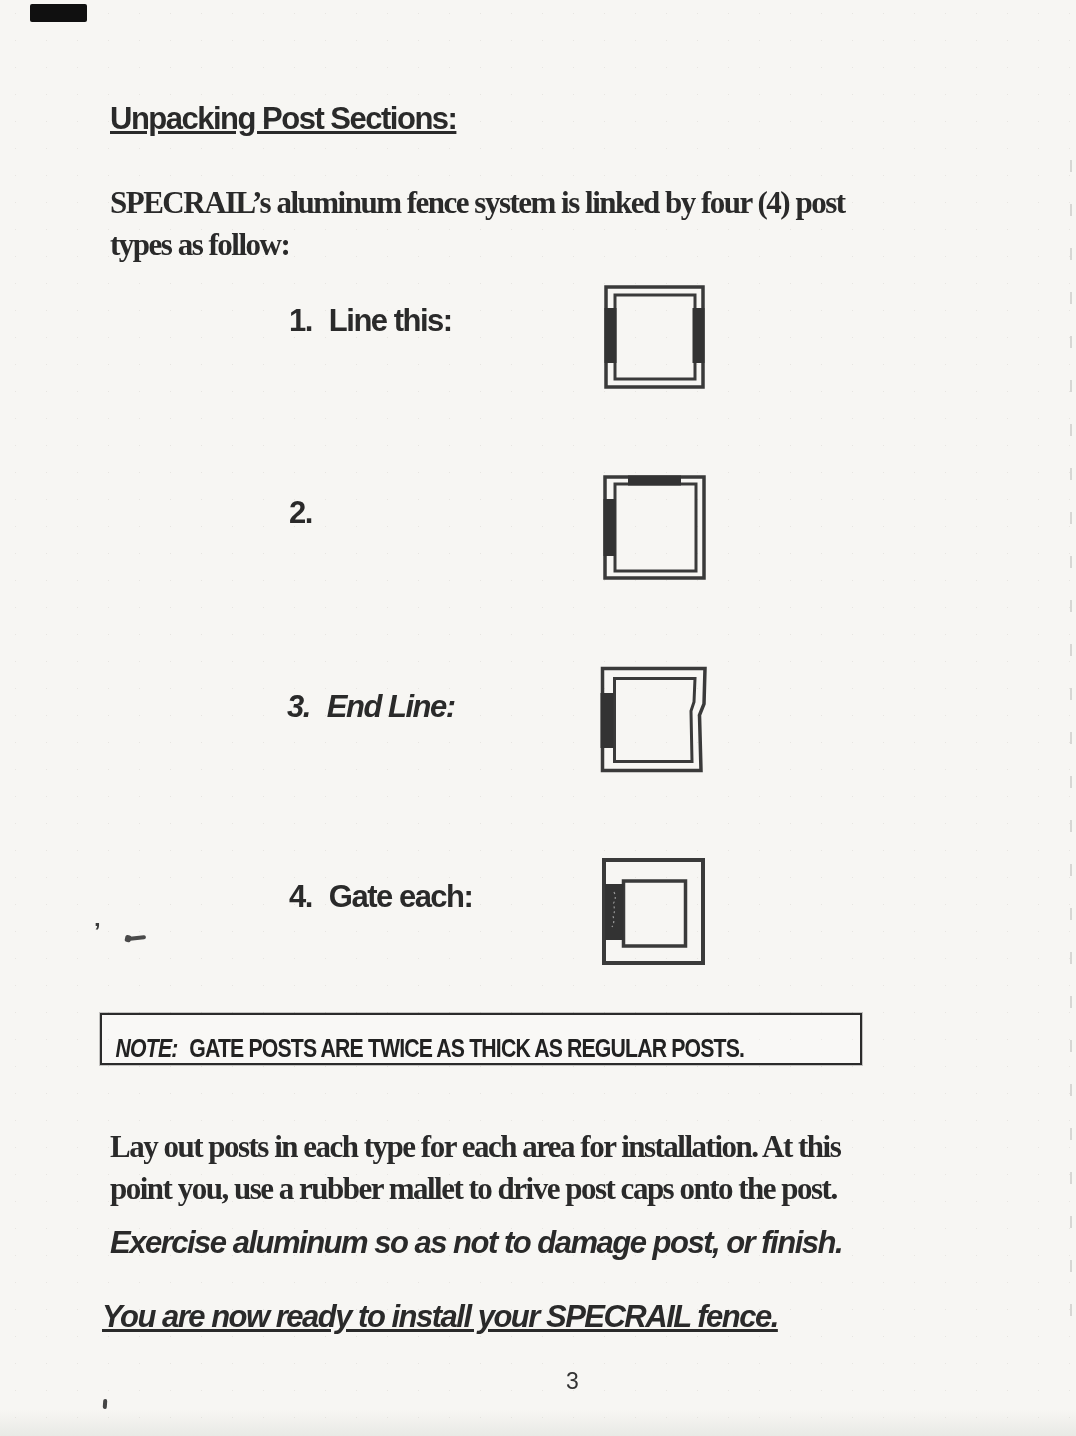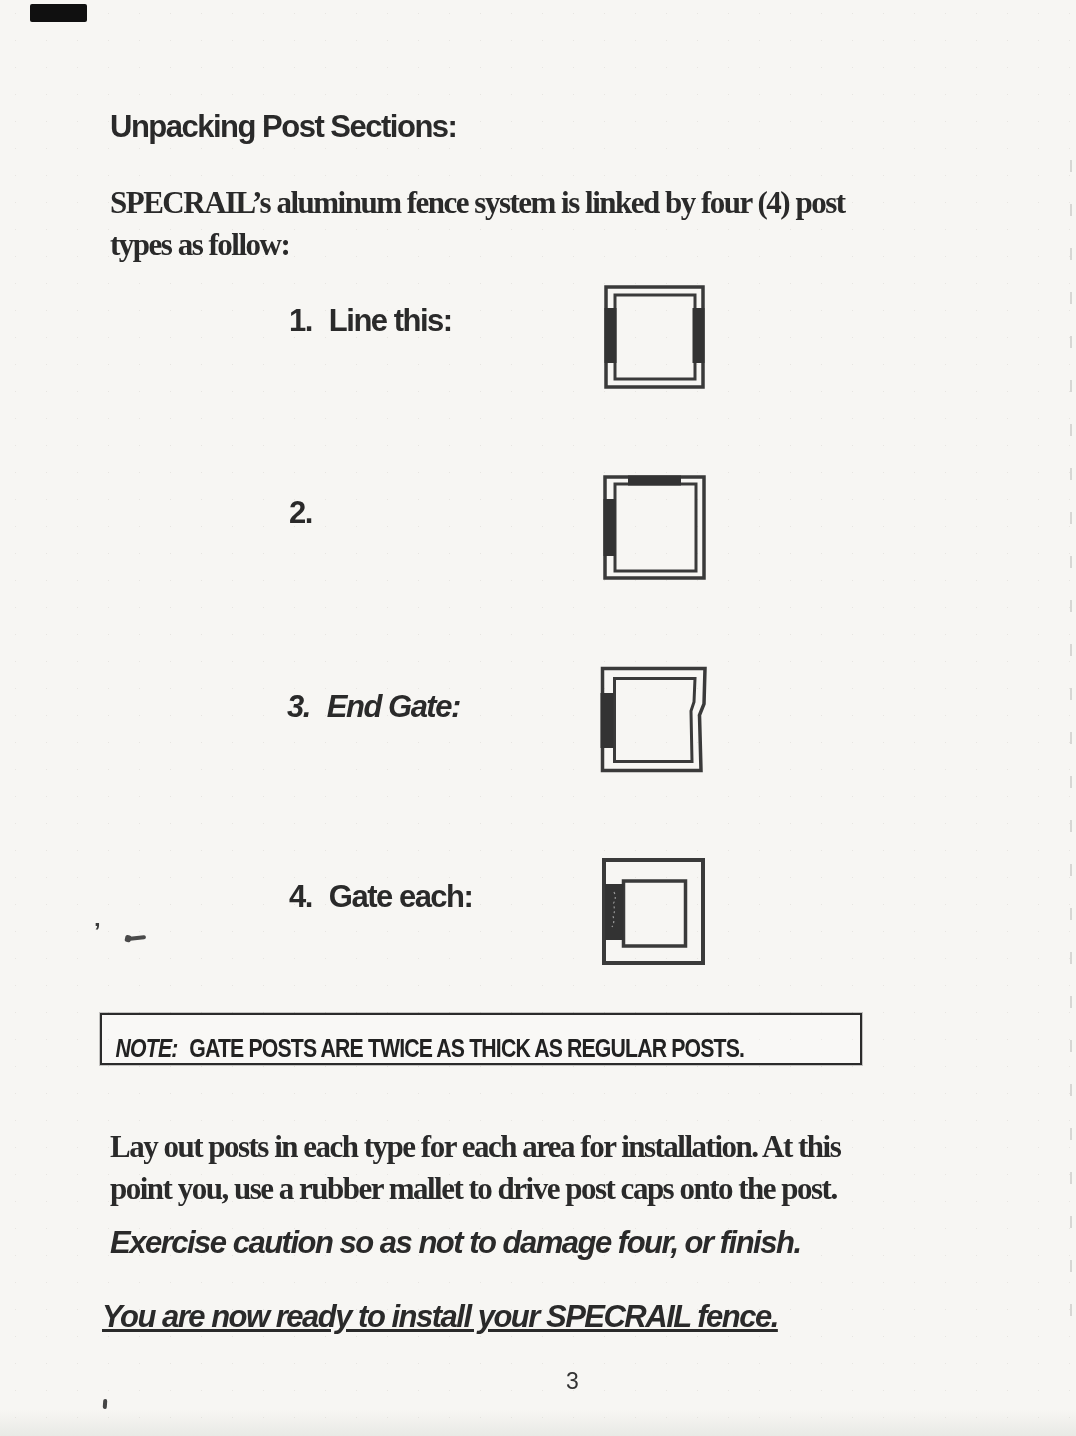--- a/index.html
+++ b/index.html
@@ -21,21 +21,21 @@
   }
   .abs{position:absolute;}
   .bold{font-weight:bold;letter-spacing:-1.5px;}
   .t31{font-size:31px;line-height:42px;}
   .pre{white-space:pre-line;font-family:Liberation Serif, serif;}
   .ital{font-style:italic;}
   .scan-mark{
     left:30px;top:4px;width:57px;height:18px;
     background:#101010;border-radius:2px;
   }
-  .title{left:110px;top:106px;}
+  .title{left:110px;top:98px;text-decoration:underline;}
   .intro{left:110px;top:182px;width:920px;}
   .item-label{display:flex;}
   .item-num{margin-right:17px;}
   .diagram{position:absolute;}
   .note-box{
     left:100px;top:1013px;width:758px;height:48px;
     border:2px solid #2b2b2b;
     box-shadow:0 0 0 1px rgba(43,43,43,0.25);
     display:flex;align-items:flex-end;
     overflow:hidden;background:rgba(255,255,255,0.25);
@@ -94,21 +94,21 @@
   </div>
   <svg class="diagram" style="left:603px;top:475px;" width="103" height="105" viewBox="0 0 103 105">
     <rect x="2" y="2" width="99" height="101" fill="none" stroke="#3a3a3a" stroke-width="3.5"></rect>
     <rect x="12" y="9" width="81" height="87" fill="none" stroke="#3a3a3a" stroke-width="3"></rect>
     <rect x="25" y="0.5" width="53" height="10" fill="#333333"></rect>
     <rect x="0.5" y="24" width="12" height="57" fill="#333333"></rect>
   </svg>
 
   <div class="abs item-label bold ital t31" style="left:287px;top:686px;">
     <span class="item-num">3.</span>
-    <span>End Gate:</span>
+    <span>End Line:</span>
   </div>
   <svg class="diagram" style="left:600px;top:666px;" width="107" height="107" viewBox="0 0 107 107">
     <path d="M2.5,2.5 L105,2.5 L104,38 L99.5,49 L101,104.5 L2.5,104.5 Z" fill="none" stroke="#3a3a3a" stroke-width="3.5"></path>
     <path d="M14.5,12.5 L95,12.5 L94,36 L91,45 L92,95.5 L14.5,95.5 Z" fill="none" stroke="#3a3a3a" stroke-width="3"></path>
     <rect x="0.5" y="27" width="13" height="55" fill="#333333"></rect>
   </svg>
 
   <div class="abs item-label bold t31" style="left:289px;top:876px;">
     <span class="item-num">4.</span>
     <span>Gate each:</span>
@@ -125,21 +125,21 @@
 
   <div class="abs note-box">
     <div class="note-line">
       <span class="note-prefix">NOTE:</span><span>GATE POSTS ARE TWICE AS THICK AS REGULAR POSTS.</span>
     </div>
   </div>
 
   <div class="abs body-par bold t31 pre">Lay out posts in each type for each area for installation. At this
 point you, use a rubber mallet to drive post caps onto the post.</div>
 
-  <div class="abs caution bold ital t31">Exercise caution so as not to damage four, or finish.</div>
+  <div class="abs caution bold ital t31">Exercise aluminum so as not to damage post, or finish.</div>
 
   <div class="abs closing bold ital t31">You are now ready to install your SPECRAIL fence.</div>
 
   <div class="abs page-num">3</div>
 
   <div class="abs bottom-mark"></div>
 
   <div class="abs margin-line"></div>
 
 </div>

